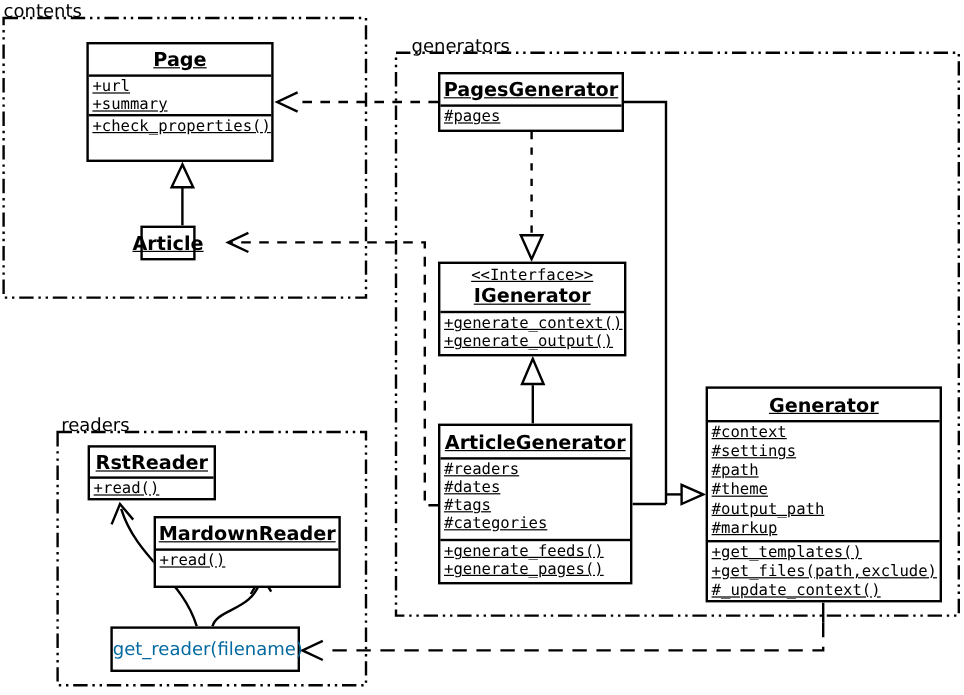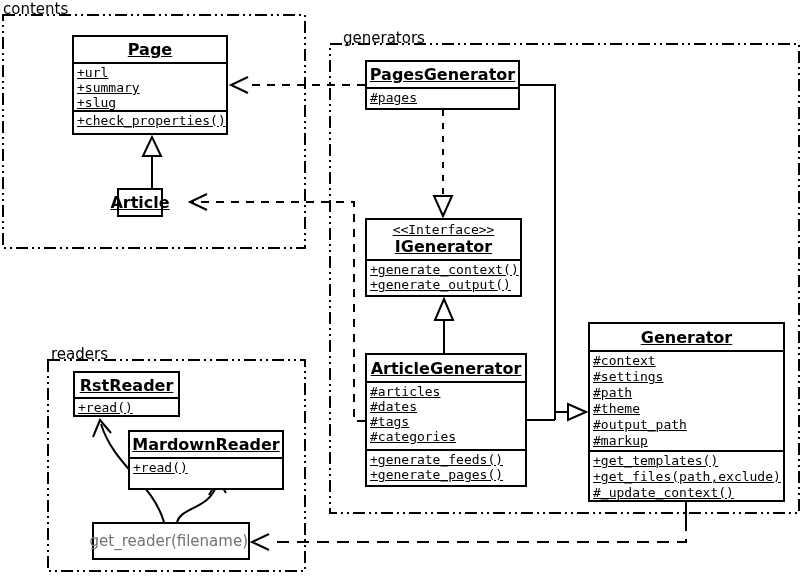--- a/index.html
+++ b/index.html
@@ -27,22 +27,22 @@
     text-align:center; line-height:15px;
   }
   .uml .tname { line-height:20px; }
   .uml .sec {
     border-top:2px solid #000; box-sizing:border-box;
     font:13px "DejaVu Sans Mono", monospace; line-height:15px;
     padding:1px 3px 0 3px; white-space:nowrap; overflow:hidden;
   }
   .plainbox {
     position:absolute; background:#fff; border:2px solid #000;
-    box-sizing:border-box; display:flex; align-items:center; justify-content:flex-end;
-    font:15px "DejaVu Sans", sans-serif; color:#737373; white-space:nowrap;
+    box-sizing:border-box; display:flex; align-items:center; justify-content:flex-start;
+    font:15px "DejaVu Sans", sans-serif; color:#0369a1; white-space:nowrap;
   }
 </style>
 </head>
 <body>
 
 <svg id="edges" viewBox="0 0 803 579">
   
   <g stroke="#000" stroke-width="2" fill="none">
     <rect x="3" y="15" width="302" height="233" stroke-dasharray="12 4 2 4 2 4"></rect>
     <rect x="330" y="44" width="469" height="469" stroke-dasharray="12 4 2 4 2 4"></rect>
@@ -106,21 +106,21 @@
     <polyline points="209,495 218,480 226,493"></polyline>
   </g>
 </svg>
 
 <div class="pkg-label" style="left:3px; top:0px">contents</div>
 <div class="pkg-label" style="left:343px; top:29px">generators</div>
 <div class="pkg-label" style="left:51px; top:345px">readers</div>
 
 <div class="uml" style="left:72px; top:35px; width:156px; height:100px">
   <div class="title" style="height:25px">Page</div>
-  <div class="sec" style="height:48px">
+  <div class="sec" style="height:33px">
     <div>+url</div>
     <div>+summary</div>
     <div>+slug</div>
   </div>
   <div class="sec" style="height:23px">
     <div>+check_properties()</div>
   </div>
 </div>
 
 <div class="uml" style="left:117px; top:188px; width:46px; height:29px">
@@ -141,21 +141,21 @@
   </div>
   <div class="sec" style="height:52px">
     <div>+generate_context()</div>
     <div>+generate_output()</div>
   </div>
 </div>
 
 <div class="uml" style="left:365px; top:353px; width:162px; height:134px">
   <div class="title" style="height:26px">ArticleGenerator</div>
   <div class="sec" style="height:68px">
-    <div>#articles</div>
+    <div>#readers</div>
     <div>#dates</div>
     <div>#tags</div>
     <div>#categories</div>
   </div>
   <div class="sec" style="height:36px">
     <div>+generate_feeds()</div>
     <div>+generate_pages()</div>
   </div>
 </div>
 

